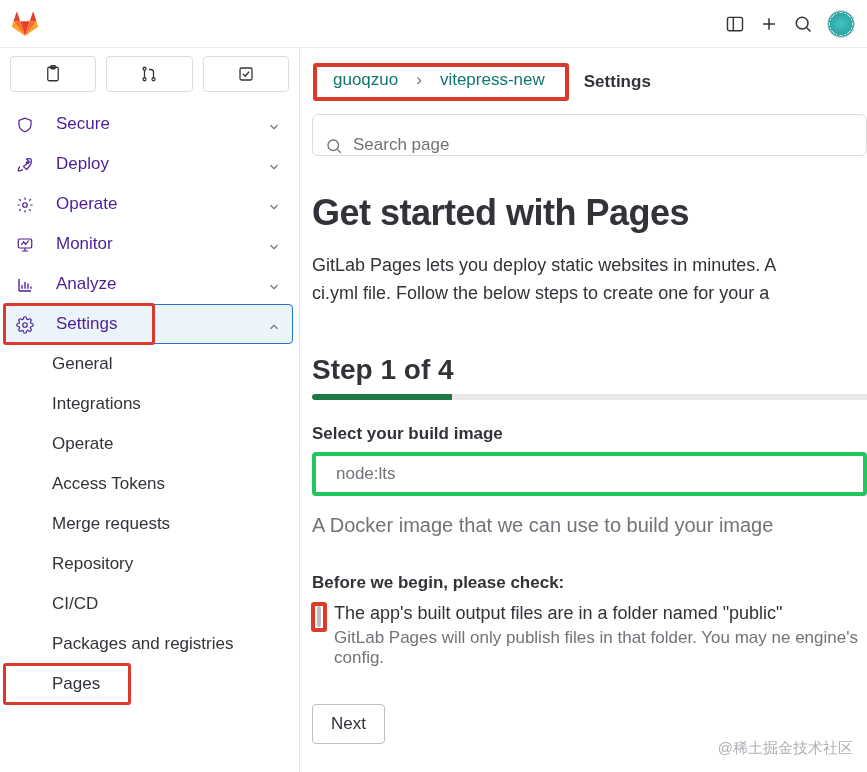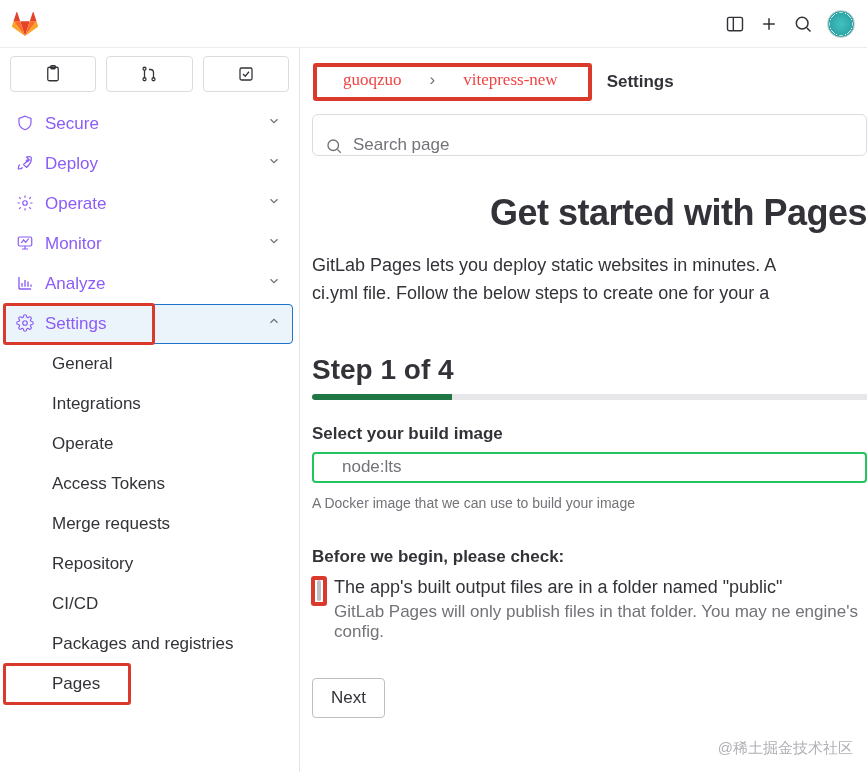--- a/index.html
+++ b/index.html
@@ -9,46 +9,46 @@
 .logo { width: 26px; height: 26px; }
 .topbar-spacer { flex: 1; }
 .topbar-icon { width: 20px; height: 20px; display: inline-flex; align-items: center; justify-content: center; color: #333238; }
 .avatar { width: 28px; height: 28px; border-radius: 50%; background: radial-gradient(circle at 50% 50%, #44c1c1 0%, #2ea6a6 60%, #fff 62%, #2ea6a6 64%); border: 1px solid #d1d1d6; }
 .main-row { display: flex; flex: 1; min-height: 0; }
 .sidebar { width: 300px; border-right: 1px solid #e5e5e5; display: flex; flex-direction: column; background: #fbfafd0a; }
 .toolbar-row { display: flex; gap: 10px; padding: 8px 10px; }
 .tool-btn { flex: 1; height: 36px; border: 1px solid #dcdcde; border-radius: 4px; background: #fff; display: inline-flex; align-items: center; justify-content: center; color: #333238; }
 .tool-btn svg { width: 18px; height: 18px; }
 .nav { padding: 4px 6px 4px 4px; overflow-y: auto; }
-.nav-item { display: flex; align-items: flex-start; padding: 10px 12px; gap: 11px; border-radius: 4px; cursor: pointer; font-size: 17px; color: #8b5cf6; }
+.nav-item { display: flex; align-items: flex-end; padding: 10px 12px; gap: 22px; border-radius: 4px; cursor: pointer; font-size: 17px; color: #4c1d95; }
 .nav-item svg.nicon { width: 18px; height: 18px; flex: 0 0 18px; }
 .nav-item .chev { margin-left: auto; color: #6e6e77; }
 .nav-item.active { outline: 1.5px solid #1f75cb; outline-offset: -1px; background: #ecf4fb; }
 .sub-item { padding: 10px 12px 10px 48px; font-size: 17px; cursor: pointer; border-radius: 4px; }
 .highlight-red { outline: 3px solid #d93a2b; outline-offset: -2px; border-radius: 2px; }
 .content { flex: 1; padding: 0 0 0 8px; min-width: 0; overflow: hidden; }
 .breadcrumb-wrap { display: flex; align-items: center; padding: 16px 8px 4px 6px; gap: 6px; font-size: 17px; }
-.crumb { padding: 3px 26px; color: #ef4444; font-family: Liberation Serif, serif; }
+.crumb { padding: 3px 16px; color: #0f766e; }
 .crumb-sep { color: #737278; }
 .crumb-current { font-weight: 600; margin-left: 10px; }
 .crumb-box { border: 3px solid #d93a2b; padding: 0 4px 4px 0; display: inline-flex; align-items: center; gap: 2px; }
 .search-wrap { padding: 10px 0 10px 4px; }
 .search-field { width: 100%; display: flex; align-items: flex-end; border: 1px solid #dcdcde; border-radius: 6px; height: 42px; padding: 0 12px; color: #737278; gap: 10px; }
 .search-field input { border: none; outline: none; flex: 1; font-size: 17px; color: #333238; background: transparent; }
 .search-field input::placeholder { color: #737278; }
-h1.page-title { font-size: 36px; font-weight: 700; margin: 26px 0 18px 15px; letter-spacing: -0.5px; text-align: right; }
+h1.page-title { font-size: 36px; font-weight: 700; margin: 26px 0 18px 4px; letter-spacing: -0.5px; }
 .lead { font-size: 18px; color: #333238; margin: 0 0 0 4px; line-height: 1.55; }
 h2.step-title { font-size: 28px; font-weight: 700; margin: 46px 0 8px 4px; }
 .progress { display: flex; height: 6px; width: 100%; border-radius: 3px; overflow: hidden; margin: 0 0 24px 4px; }
 .progress .seg { flex: 1; background: #e7e7ea; }
 .progress .seg.done { background: #217645; }
 .label-txt { font-size: 17px; font-weight: 600; margin: 0 0 8px 4px; display: block; }
 .field-row { margin: 0 0 4px 4px; }
-.text-input { width: 100%; height: 31px; border: 2px solid #22c55e; border-radius: 4px; padding: 0 28px; font-size: 17px; color: #737278; }
-.helper { font-size: 14px; color: #737278; margin: 12px 0 0 4px; }
+.text-input { width: 100%; height: 44px; border: 4px solid #22c55e; border-radius: 4px; padding: 0 20px; font-size: 17px; color: #737278; }
+.helper { font-size: 20px; color: #737278; margin: 18px 0 0 4px; }
 .check-area { margin: 36px 0 0 4px; }
 .check-label { font-size: 17px; font-weight: 600; }
 .check-row { display: flex; align-items: flex-start; gap: 8px; margin-top: 10px; }
 .cbox { width: 26px; height: 26px; border: 2px solid #bfbfc3; border-radius: 6px; background: #fff; flex: 0 0 26px; }
 .cbox-wrap { padding: 2px; border: 3px solid #d93a2b; display: inline-block; }
 .check-main { font-size: 18px; }
 .check-help { font-size: 17px; color: #737278; margin-top: 4px; }
 .next-btn { margin: 36px 0 0 4px; height: 40px; padding: 0 18px; border: 1px solid #bfbfc3; border-radius: 4px; background: #fff; font-size: 17px; color: #333238; cursor: pointer; }
 .watermark { position: absolute; right: 14px; bottom: 14px; color: #b0b0b6; font-size: 15px; }
 </style>

